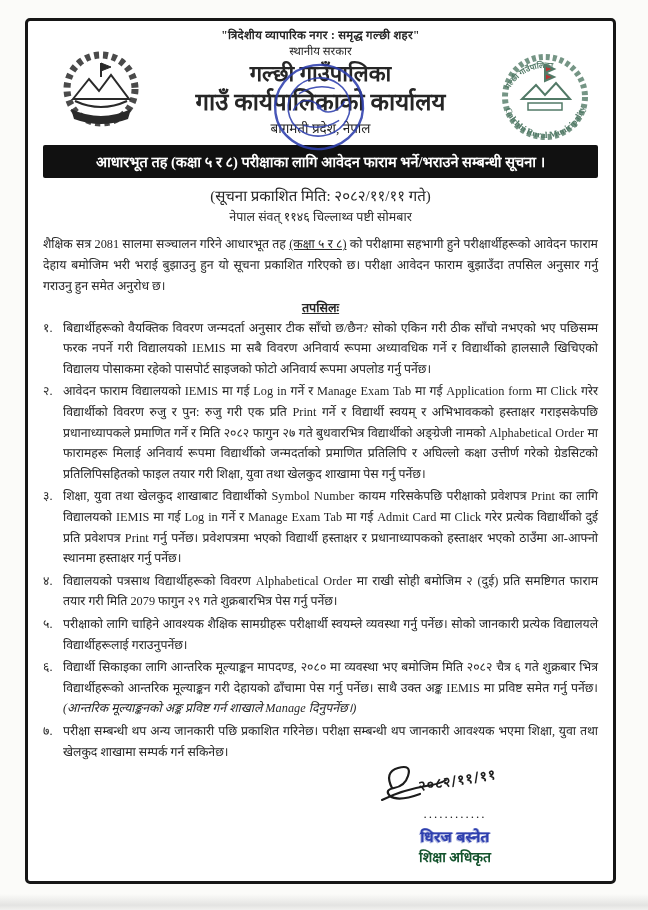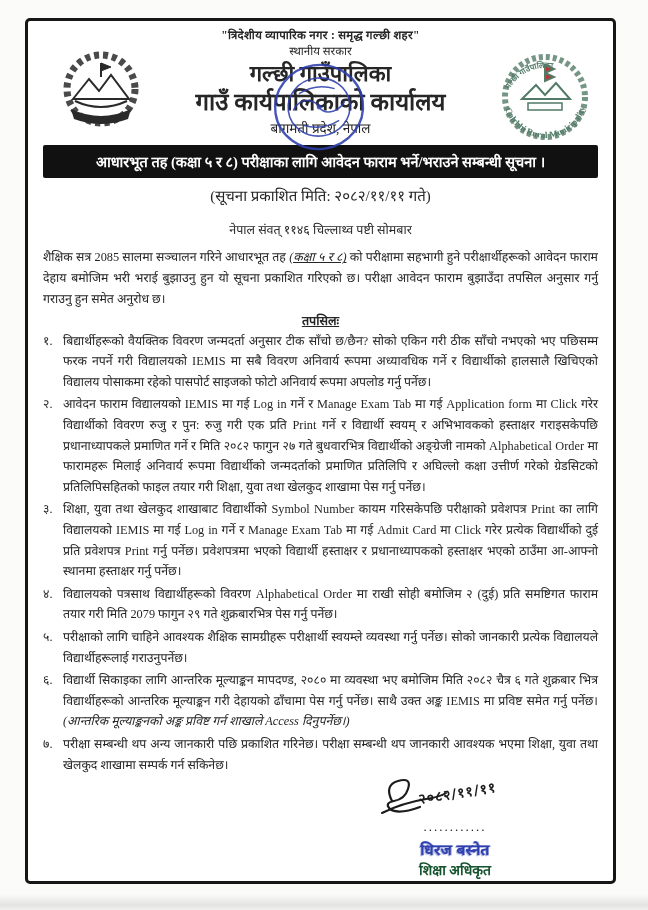--- a/index.html
+++ b/index.html
@@ -36,26 +36,26 @@
     position:absolute;left:50%;top:34px;transform:translateX(-52%) rotate(-8deg);
     width:96px;height:92px;opacity:.88;pointer-events:none;
   }
   
   .title-bar{
     margin-top:8px;background:#111111;color:#ffffff;
     font-size:14.5px;font-weight:bold;text-align:center;
     padding:6px 4px 7px 4px;border-radius:2px;
   }
   .date-line{ text-align:center;font-size:15px;margin-top:7px;}
-  .sambat-line{text-align:center;font-size:12.5px;margin-top:16px;}
+  .sambat-line{text-align:center;font-size:12.5px;margin-top:3px;}
   
   .intro{
     margin-top:9px;font-size:12.3px;line-height:20.8px;text-align:justify;
   }
-  .u{text-decoration:underline;font-style:italic;}
+  .u{text-decoration:underline;}
   .tapasil{font-size:12.6px;font-weight:bold;text-decoration:underline;margin-top:2px;text-align:center;}
   .items{margin-top:2px;}
   .item{display:flex;font-size:12.3px;line-height:20.6px;margin-top:2px;}
   .item .num{flex:0 0 20px;font-weight:normal;}
   .item .txt{flex:1;text-align:justify;}
   .item .txt i{font-style:italic;}
   
   .sig-block{
     width:210px;margin-left:auto;margin-right:38px;margin-top:2px;
     text-align:center;position:relative;
@@ -132,21 +132,21 @@
     <div class="muni-name">गल्छी गाउँपालिका</div>
     <div class="office-name">गाउँ कार्यपालिकाको कार्यालय</div>
     <div class="addr-line">बागमती प्रदेश, नेपाल</div>
   </div>
 
   <div class="title-bar">आधारभूत तह (कक्षा ५ र ८) परीक्षाका लागि आवेदन फाराम भर्ने/भराउने सम्बन्धी सूचना ।</div>
 
   <div class="date-line">(सूचना प्रकाशित मिति: २०८२/११/११ गते)</div>
   <div class="sambat-line">नेपाल संवत् ११४६ चिल्लाथ्व पष्टी सोमबार</div>
 
-  <div class="intro"><span>शैक्षिक सत्र 2085 सालमा सञ्चालन गरिने आधारभूत तह </span><span class="u">(कक्षा ५ र ८)</span><span> को परीक्षामा सहभागी हुने परीक्षार्थीहरूको आवेदन फाराम देहाय बमोजिम भरी भराई बुझाउनु हुन यो सूचना प्रकाशित गरिएको छ। परीक्षा आवेदन फाराम बुझाउँदा तपसिल अनुसार गर्नु गराउनु हुन समेत अनुरोध छ।</span></div>
+  <div class="intro"><span>शैक्षिक सत्र 2081 सालमा सञ्चालन गरिने आधारभूत तह </span><span class="u">(कक्षा ५ र ८)</span><span> को परीक्षामा सहभागी हुने परीक्षार्थीहरूको आवेदन फाराम देहाय बमोजिम भरी भराई बुझाउनु हुन यो सूचना प्रकाशित गरिएको छ। परीक्षा आवेदन फाराम बुझाउँदा तपसिल अनुसार गर्नु गराउनु हुन समेत अनुरोध छ।</span></div>
 
   <div class="tapasil">तपसिलः</div>
 
   <div class="items">
     <div class="item">
       <span class="num">१.</span>
       <span class="txt">बिद्यार्थीहरूको वैयक्तिक विवरण जन्मदर्ता अनुसार टीक साँचो छ/छैन? सोको एकिन गरी ठीक साँचो नभएको भए पछिसम्म फरक नपर्ने गरी विद्यालयको IEMIS मा सबै विवरण अनिवार्य रूपमा अध्यावधिक गर्ने र विद्यार्थीको हालसालै खिचिएको विद्यालय पोसाकमा रहेको पासपोर्ट साइजको फोटो अनिवार्य रूपमा अपलोड गर्नु पर्नेछ।</span>
     </div>
     <div class="item">
       <span class="num">२.</span>
@@ -159,21 +159,21 @@
     <div class="item">
       <span class="num">४.</span>
       <span class="txt">विद्यालयको पत्रसाथ विद्यार्थीहरूको विवरण Alphabetical Order मा राखी सोही बमोजिम २ (दुई) प्रति समष्टिगत फाराम तयार गरी मिति 2079 फागुन २९ गते शुक्रबारभित्र पेस गर्नु पर्नेछ।</span>
     </div>
     <div class="item">
       <span class="num">५.</span>
       <span class="txt">परीक्षाको लागि चाहिने आवश्यक शैक्षिक सामग्रीहरू परीक्षार्थी स्वयम्ले व्यवस्था गर्नु पर्नेछ। सोको जानकारी प्रत्येक विद्यालयले विद्यार्थीहरूलाई गराउनुपर्नेछ।</span>
     </div>
     <div class="item">
       <span class="num">६.</span>
-      <span class="txt"><span>विद्यार्थी सिकाइका लागि आन्तरिक मूल्याङ्कन मापदण्ड, २०८० मा व्यवस्था भए बमोजिम मिति २०८२ चैत्र ६ गते शुक्रबार भित्र विद्यार्थीहरूको आन्तरिक मूल्याङ्कन गरी देहायको ढाँचामा पेस गर्नु पर्नेछ। साथै उक्त अङ्क IEMIS मा प्रविष्ट समेत गर्नु पर्नेछ। </span><i>(आन्तरिक मूल्याङ्कनको अङ्क प्रविष्ट गर्न शाखाले Access दिनुपर्नेछ।)</i></span>
+      <span class="txt"><span>विद्यार्थी सिकाइका लागि आन्तरिक मूल्याङ्कन मापदण्ड, २०८० मा व्यवस्था भए बमोजिम मिति २०८२ चैत्र ६ गते शुक्रबार भित्र विद्यार्थीहरूको आन्तरिक मूल्याङ्कन गरी देहायको ढाँचामा पेस गर्नु पर्नेछ। साथै उक्त अङ्क IEMIS मा प्रविष्ट समेत गर्नु पर्नेछ। </span><i>(आन्तरिक मूल्याङ्कनको अङ्क प्रविष्ट गर्न शाखाले Manage दिनुपर्नेछ।)</i></span>
     </div>
     <div class="item">
       <span class="num">७.</span>
       <span class="txt">परीक्षा सम्बन्धी थप अन्य जानकारी पछि प्रकाशित गरिनेछ। परीक्षा सम्बन्धी थप जानकारी आवश्यक भएमा शिक्षा, युवा तथा खेलकुद शाखामा सम्पर्क गर्न सकिनेछ।</span>
     </div>
   </div>
 
   <div class="sig-block">
     <div class="sig-scribble">
       <svg width="120" height="48" viewBox="0 0 120 48">

